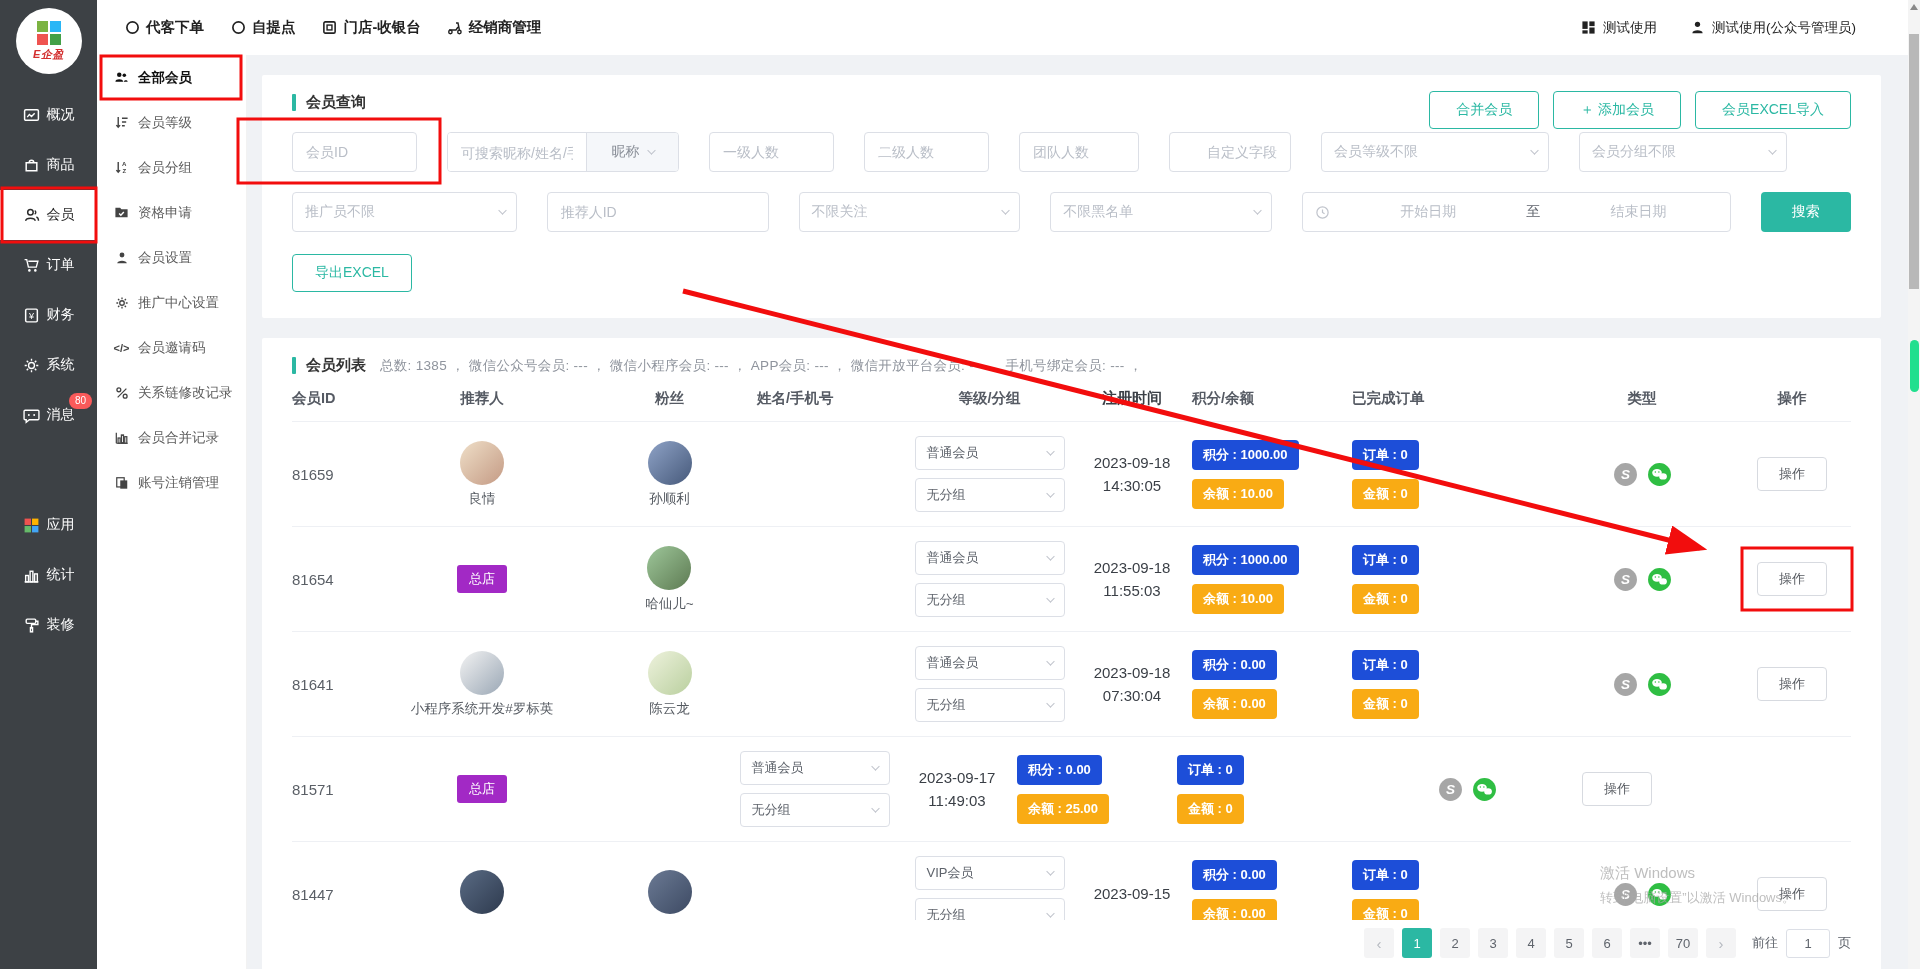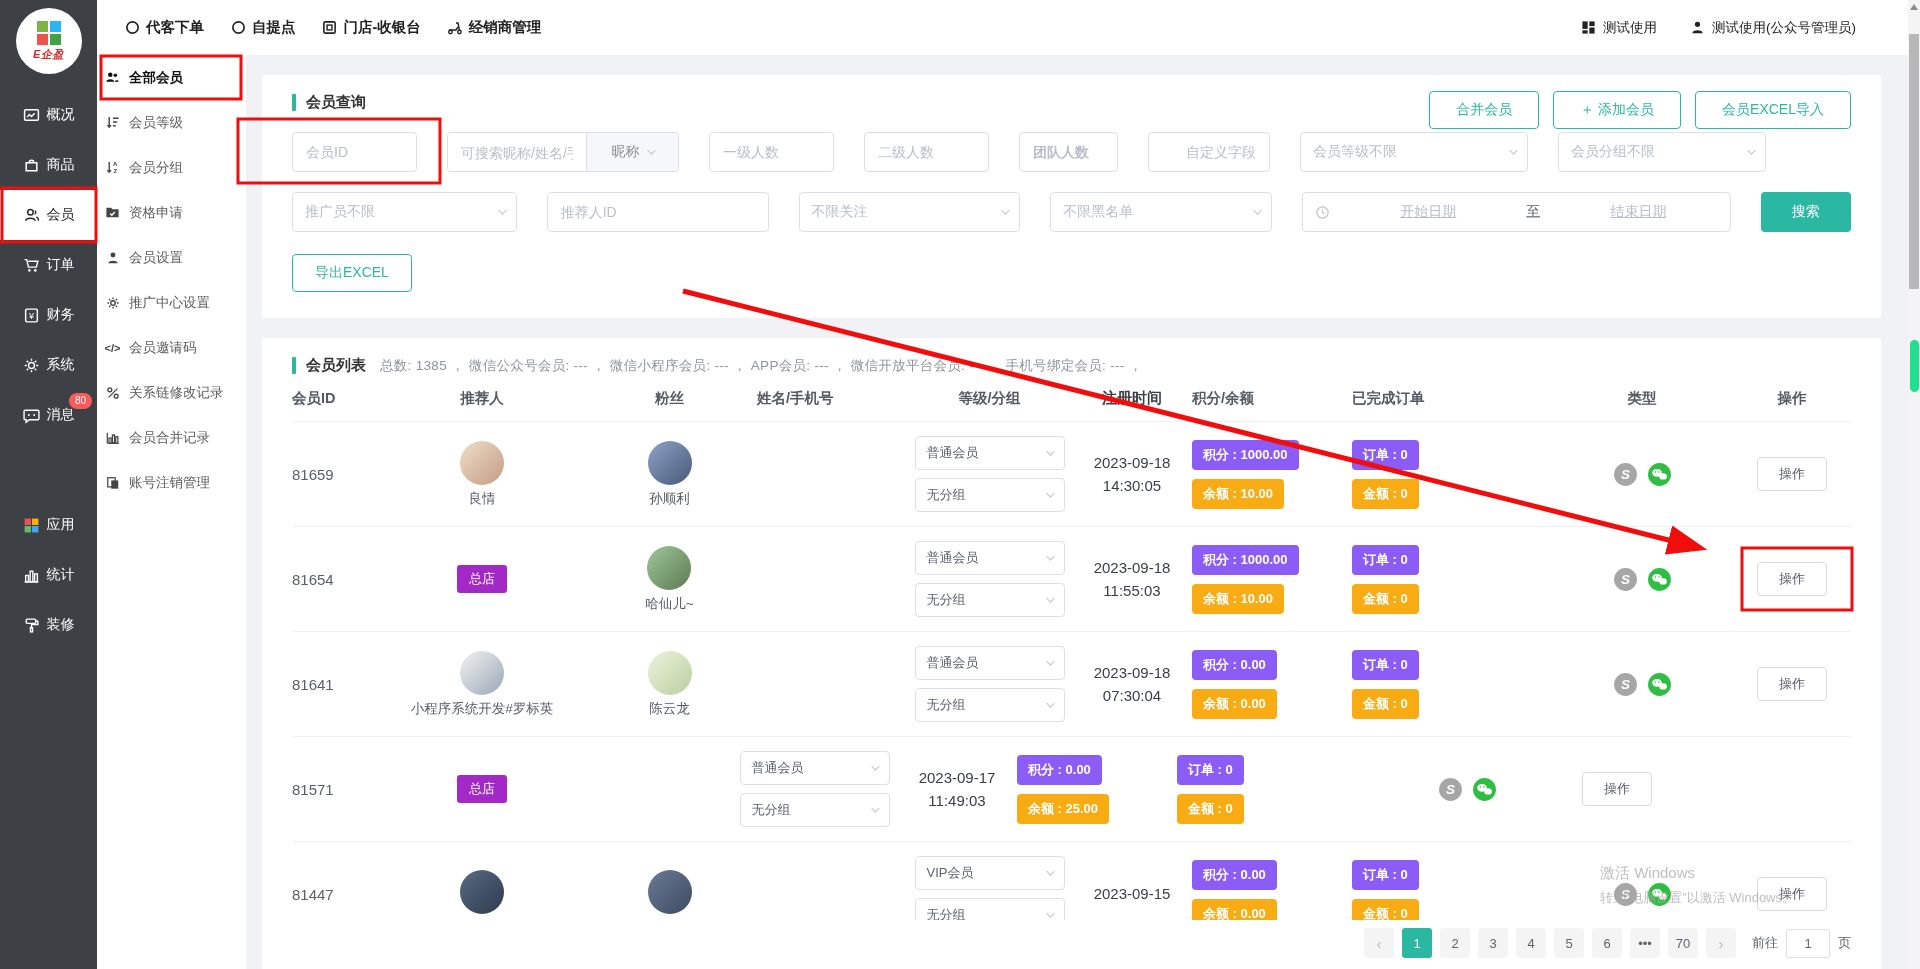--- a/index.html
+++ b/index.html
@@ -15,21 +15,21 @@
   .logo-blocks i:nth-child(3){background:#ef5350;} .logo-blocks i:nth-child(4){background:#43a047;}
   .logo-text { color:#d32f2f; font-size:11px; font-weight:bold; font-style:italic; letter-spacing:0.5px; }
   .side-item { height:50px; display:flex; align-items:center; justify-content:center; gap:7px; color:#fff; font-size:14px; position:relative; cursor:pointer; }
   .side-item.active { background:#fff; color:#2b2b2b; }
   .side-item.gap-top { margin-top:60px; }
   .sicon { width:17px; height:17px; display:flex; align-items:center; justify-content:center; }
   .nbadge { position:absolute; top:3px; right:5px; background:#fa5a5a; color:#fff; font-size:10px; line-height:1; padding:3px 6px; border-radius:8px; }
 
   
   .submenu { position:absolute; left:97px; top:55px; width:150px; height:914px; background:#fff; z-index:8; border-right:1px solid #f2f2f2; }
-  .submenu-item { height:45px; display:flex; align-items:center; gap:9px; padding-left:8px; font-size:13.5px; color:#5c5c5c; cursor:pointer; white-space:nowrap; }
+  .submenu-item { height:45px; display:flex; align-items:center; gap:9px; padding-left:17px; font-size:13.5px; color:#5c5c5c; cursor:pointer; white-space:nowrap; }
   .submenu-item.active { color:#111; font-weight:bold; }
   .subicon { width:15px; height:15px; display:flex; align-items:center; justify-content:center; color:#444; flex:none; font-size:11px; font-weight:bold; }
   .submenu-item.active .subicon { color:#111; }
 
   
   .topbar { position:absolute; left:97px; top:0; width:1811px; height:55px; background:#fff; display:flex; align-items:center; z-index:9; }
   .topnav { display:flex; align-items:center; gap:26px; padding-left:27px; }
   .topnav-item { display:flex; align-items:center; gap:6px; font-size:14.5px; font-weight:bold; color:#222; cursor:pointer; }
   .ticon16 { width:16px; height:16px; display:flex; align-items:center; justify-content:center; }
   .topright { margin-left:auto; display:flex; align-items:center; gap:32px; padding-right:52px; }
@@ -45,21 +45,21 @@
   .actions { position:absolute; right:30px; top:16px; display:flex; gap:14px; }
   .btn-outline { height:38px; padding:0 26px; border:1px solid #2bb8a3; color:#2bb8a3; background:#fff; border-radius:4px; font-size:14px; display:flex; align-items:center; justify-content:center; cursor:pointer; white-space:nowrap; }
   .filter-row { display:flex; align-items:center; gap:30px; margin-top:20px; }
   .inp { height:40px; border:1px solid #dcdfe6; border-radius:4px; padding:0 13px; font-size:14px; color:#606266; background:#fff; outline:none; font-family:inherit; }
   .inp::placeholder { color:#b9bec7; }
   .sel { height:40px; border:1px solid #dcdfe6; border-radius:4px; padding:0 12px; background:#fff; display:flex; align-items:center; justify-content:space-between; font-size:14px; color:#b9bec7; cursor:pointer;gap:27px; }
   .chev { border:solid #c0c4cc; border-width:0 1.5px 1.5px 0; padding:2.6px; transform:rotate(45deg) translateY(-2px); flex:none; }
   .combo { display:flex; border:1px solid #dcdfe6; border-radius:4px; overflow:hidden; height:40px; }
   .combo .inp { border:none; border-radius:0; width:138px; }
   .combo-sel { width:92px; background:#f5f7fa; border-left:1px solid #dcdfe6; display:flex; align-items:center; justify-content:center; gap:8px; font-size:14px; color:#8b9099; cursor:pointer; }
-  .daterange { width:435px; height:40px; border:1px solid #dcdfe6; border-radius:4px; display:flex; align-items:center; padding:0 12px; gap:19px; font-size:14px; color:#b9bec7;text-decoration:underline; }
+  .daterange { width:435px; height:40px; border:1px solid #dcdfe6; border-radius:4px; display:flex; align-items:center; padding:0 12px; gap:19px; font-size:14px; color:#b9bec7; }
   .daterange .flex1 { flex:1; text-align:center; }
   .dr-to { color:#5f646c; }
   .btn-search { height:40px; width:92px; margin-left:auto; background:#2bb8a3; color:#fff; border:none; border-radius:4px; font-size:14px; cursor:pointer; font-family:inherit; }
   .export-row { margin-top:22px; }
   .btn-export { height:38px; padding:0 22px; display:inline-flex; }
 
   .panel-list { height:636px; padding:18px 30px 0; overflow:hidden; }
   .list-head { display:flex; align-items:flex-end; gap:14px; }
   .stats { font-size:13.5px; color:#8f949d; letter-spacing:0.3px; }
 
@@ -84,21 +84,21 @@
   .av-0{background:linear-gradient(135deg,#efdfc8,#c49a84);} .av-2{background:linear-gradient(135deg,#f3f3f3,#9aa7b5);}
   .av-4{background:linear-gradient(135deg,#5a6b84,#2e3a4e);}
   .fv-0{background:linear-gradient(135deg,#8fa3c7,#46597a);} .fv-1{background:linear-gradient(135deg,#9ec79a,#5d7a52);}
   .fv-2{background:linear-gradient(135deg,#eef2dd,#b9cf9e);} .fv-3{background:linear-gradient(135deg,#bcd8ee,#7fa8c9);}
   .fv-4{background:linear-gradient(135deg,#6b7a94,#3d4a63);}
   .avname { font-size:13.5px; color:#565b62; max-width:190px; text-align:left; }
   .pbadge { background:#a229c5; color:#fff; font-size:13px; padding:5px 12px; border-radius:3px; align-self:center; }
 
   .mini-select { width:150px; height:34px; border:1px solid #dcdfe6; border-radius:4px; background:#fff; display:flex; align-items:center; justify-content:space-between; padding:0 11px; font-size:13px; color:#5f646c; cursor:pointer; }
   .badge { font-size:13px; font-weight:bold; color:#fff; padding:6px 11px; border-radius:4px; white-space:nowrap; }
-  .b-teal { background:#8b5cf6; } .b-orange { background:#f9ab14; }
+  .b-teal { background:#1d4ed8; } .b-orange { background:#f9ab14; }
   .op-btn { padding:7px 21px; background:#fff; border:1px solid #d7dae0; border-radius:4px; color:#55595f; font-size:13px; cursor:pointer; font-family:inherit; }
   .ticon { width:25px; height:25px; }
 
   .pagination { position:absolute; right:30px; bottom:13px; display:flex; align-items:center; gap:8px; height:36px; background:#fff; z-index:20; }
   .pg, .pg-nav { min-width:30px; height:30px; padding:0 5px; background:#f4f4f5; border-radius:3px; display:flex; align-items:center; justify-content:center; font-size:13px; color:#5f646c; cursor:pointer; }
   .pg.active { background:#2bb8a3; color:#fff; }
   .pg-nav { color:#b4b8bf; font-size:15px; }
   .goto { display:flex; align-items:center; gap:8px; margin-left:8px; font-size:13px; color:#5f646c; }
   .goto input { width:44px; height:29px; border:1px solid #dcdfe6; border-radius:3px; text-align:center; font-size:13px; color:#5f646c; outline:none; font-family:inherit; }
 
@@ -422,21 +422,21 @@
       <input class="inp" style="width: 125px;" placeholder="会员ID">
       <span class="combo">
         <input class="inp" placeholder="可搜索昵称/姓名/手机号" style="">
         <span class="combo-sel">
             <span>昵称</span>
             <i class="chev"></i>
           </span>
       </span>
       <input class="inp" style="width: 125px;" placeholder="一级人数">
       <input class="inp" style="width: 125px;" placeholder="二级人数">
-      <input class="inp" style="width: 99px; font-weight: bold;" placeholder="团队人数">
+      <input class="inp" style="width: 120px;" placeholder="团队人数">
       <input class="inp" style="width: 122px; text-align: right;" placeholder="自定义字段">
       <span class="sel" style="width:228px">
           <span>会员等级不限</span>
           <i class="chev"></i>
         </span>
       <span class="sel" style="width:208px">
           <span>会员分组不限</span>
           <i class="chev"></i>
         </span>
     </div>

